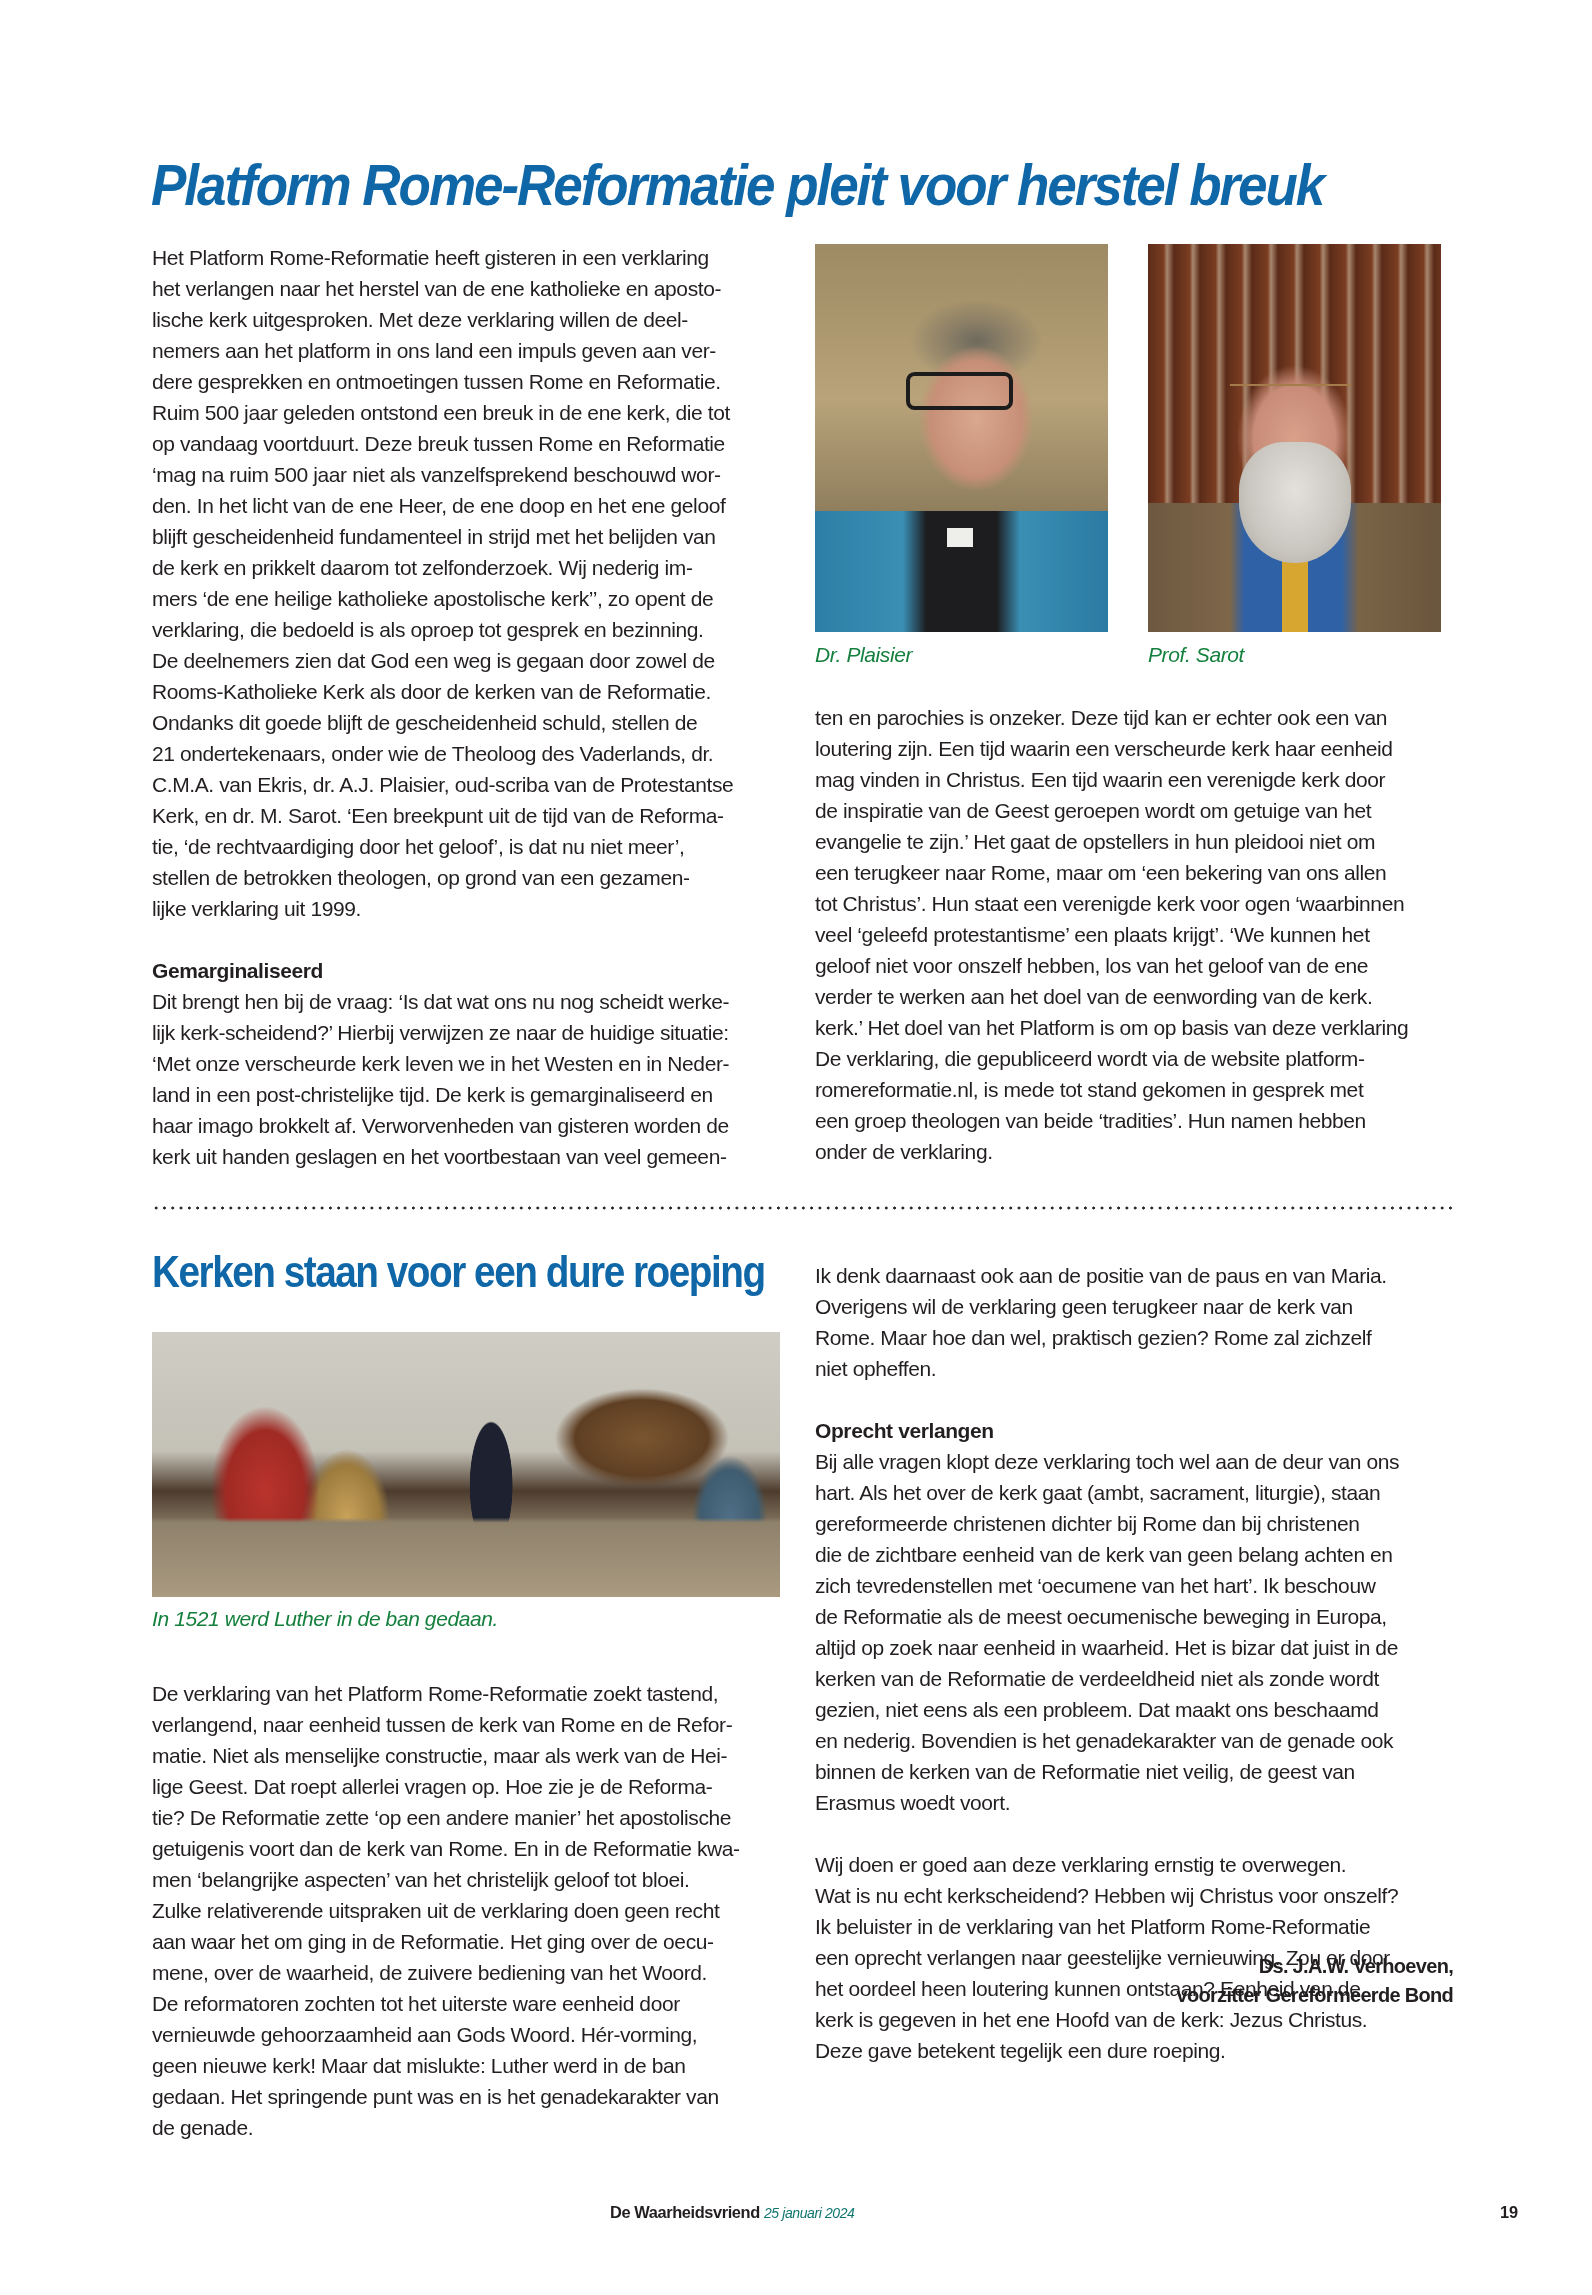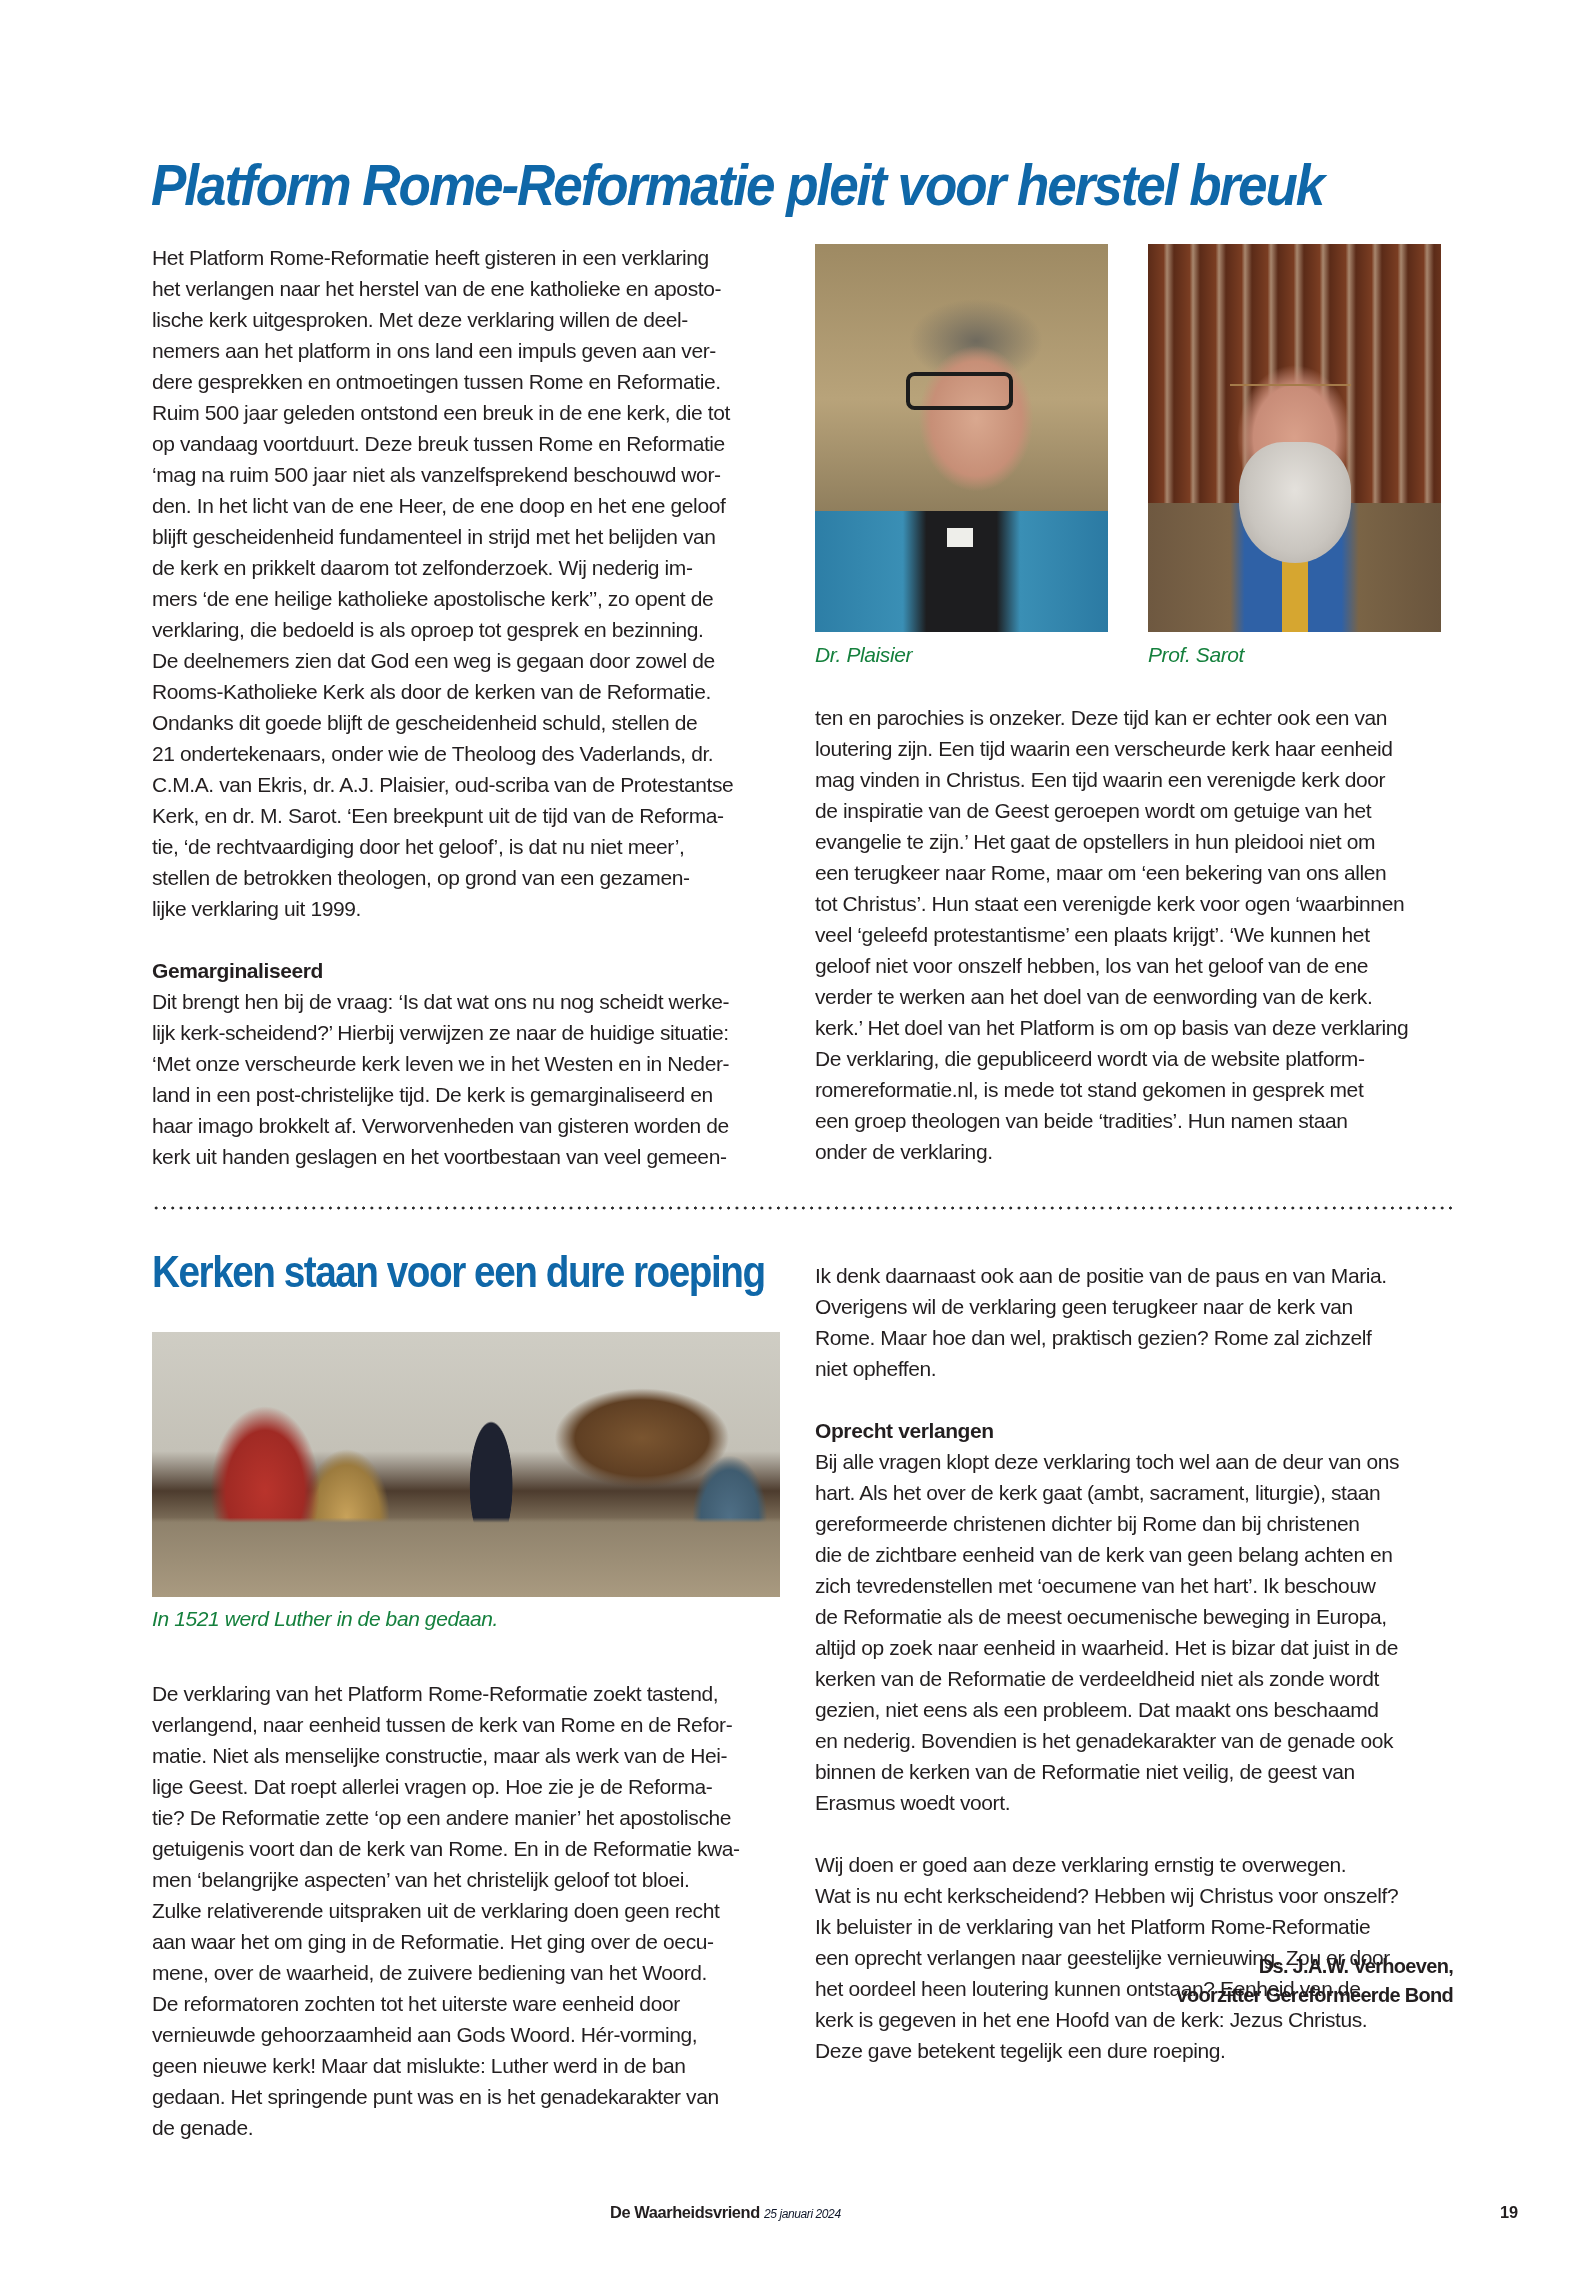--- a/index.html
+++ b/index.html
@@ -69,21 +69,21 @@
       radial-gradient(ellipse 121px 69px at 78% 40%, #7a5530 0%, #5f3f23 55%, rgba(0,0,0,0) 72%),
       radial-gradient(ellipse 52px 86px at 92% 70%, #4f6f86 0%, #3f5c70 55%, rgba(0,0,0,0) 72%),
       linear-gradient(180deg, #cfcdc4 0%, #c4c1b7 45%, #4d3c2e 60%, #8d7f68 75%, #a49579 100%); }
   .cap-luther { left: 152px; top: 1607px; }
 
   .signature { position: absolute; right: 139px; top: 1952px; text-align: right; font-weight: bold;
     font-size: 20px; line-height: 29px; letter-spacing: -0.7px; }
 
   .footer { position: absolute; left: 610px; top: 2203px; font-size: 16.4px; letter-spacing: -0.4px; white-space: nowrap; }
   .footer .mag { font-weight: bold; }
-  .footer .date { font-style: italic; font-size: 12px; color: #0f172a; }
+  .footer .date { font-style: italic; font-size: 14px; color: #0f766e; }
   .pageno { position: absolute; left: 1500px; top: 2203px; font-size: 16.4px; font-weight: bold; }
 </style>
 </head>
 <body>
 
 <div class="page">
 
   <h1 class="headline1">Platform Rome-Reformatie pleit voor herstel breuk</h1>
 
   <div class="col c1">
@@ -146,21 +146,21 @@
       <span class="line">de inspiratie van de Geest geroepen wordt om getuige van het</span>
       <span class="line">evangelie te zijn.’ Het gaat de opstellers in hun pleidooi niet om</span>
       <span class="line">een terugkeer naar Rome, maar om ‘een bekering van ons allen</span>
       <span class="line">tot Christus’. Hun staat een verenigde kerk voor ogen ‘waarbinnen</span>
       <span class="line">veel ‘geleefd protestantisme’ een plaats krijgt’. ‘We kunnen het</span>
       <span class="line">geloof niet voor onszelf hebben, los van het geloof van de ene</span>
       <span class="line">verder te werken aan het doel van de eenwording van de kerk.</span>
       <span class="line">kerk.’ Het doel van het Platform is om op basis van deze verklaring</span>
       <span class="line">De verklaring, die gepubliceerd wordt via de website platform-</span>
       <span class="line">romereformatie.nl, is mede tot stand gekomen in gesprek met</span>
-      <span class="line">een groep theologen van beide ‘tradities’. Hun namen staan</span>
+      <span class="line">een groep theologen van beide ‘tradities’. Hun namen hebben</span>
       <span class="line">onder de verklaring.</span>
     </p>
   </div>
 
   <div class="divider"></div>
 
   <h2 class="headline2">Kerken staan voor een dure roeping</h2>
 
   <div class="painting"></div>
   <div class="caption cap-luther">In 1521 werd Luther in de ban gedaan.</div>

